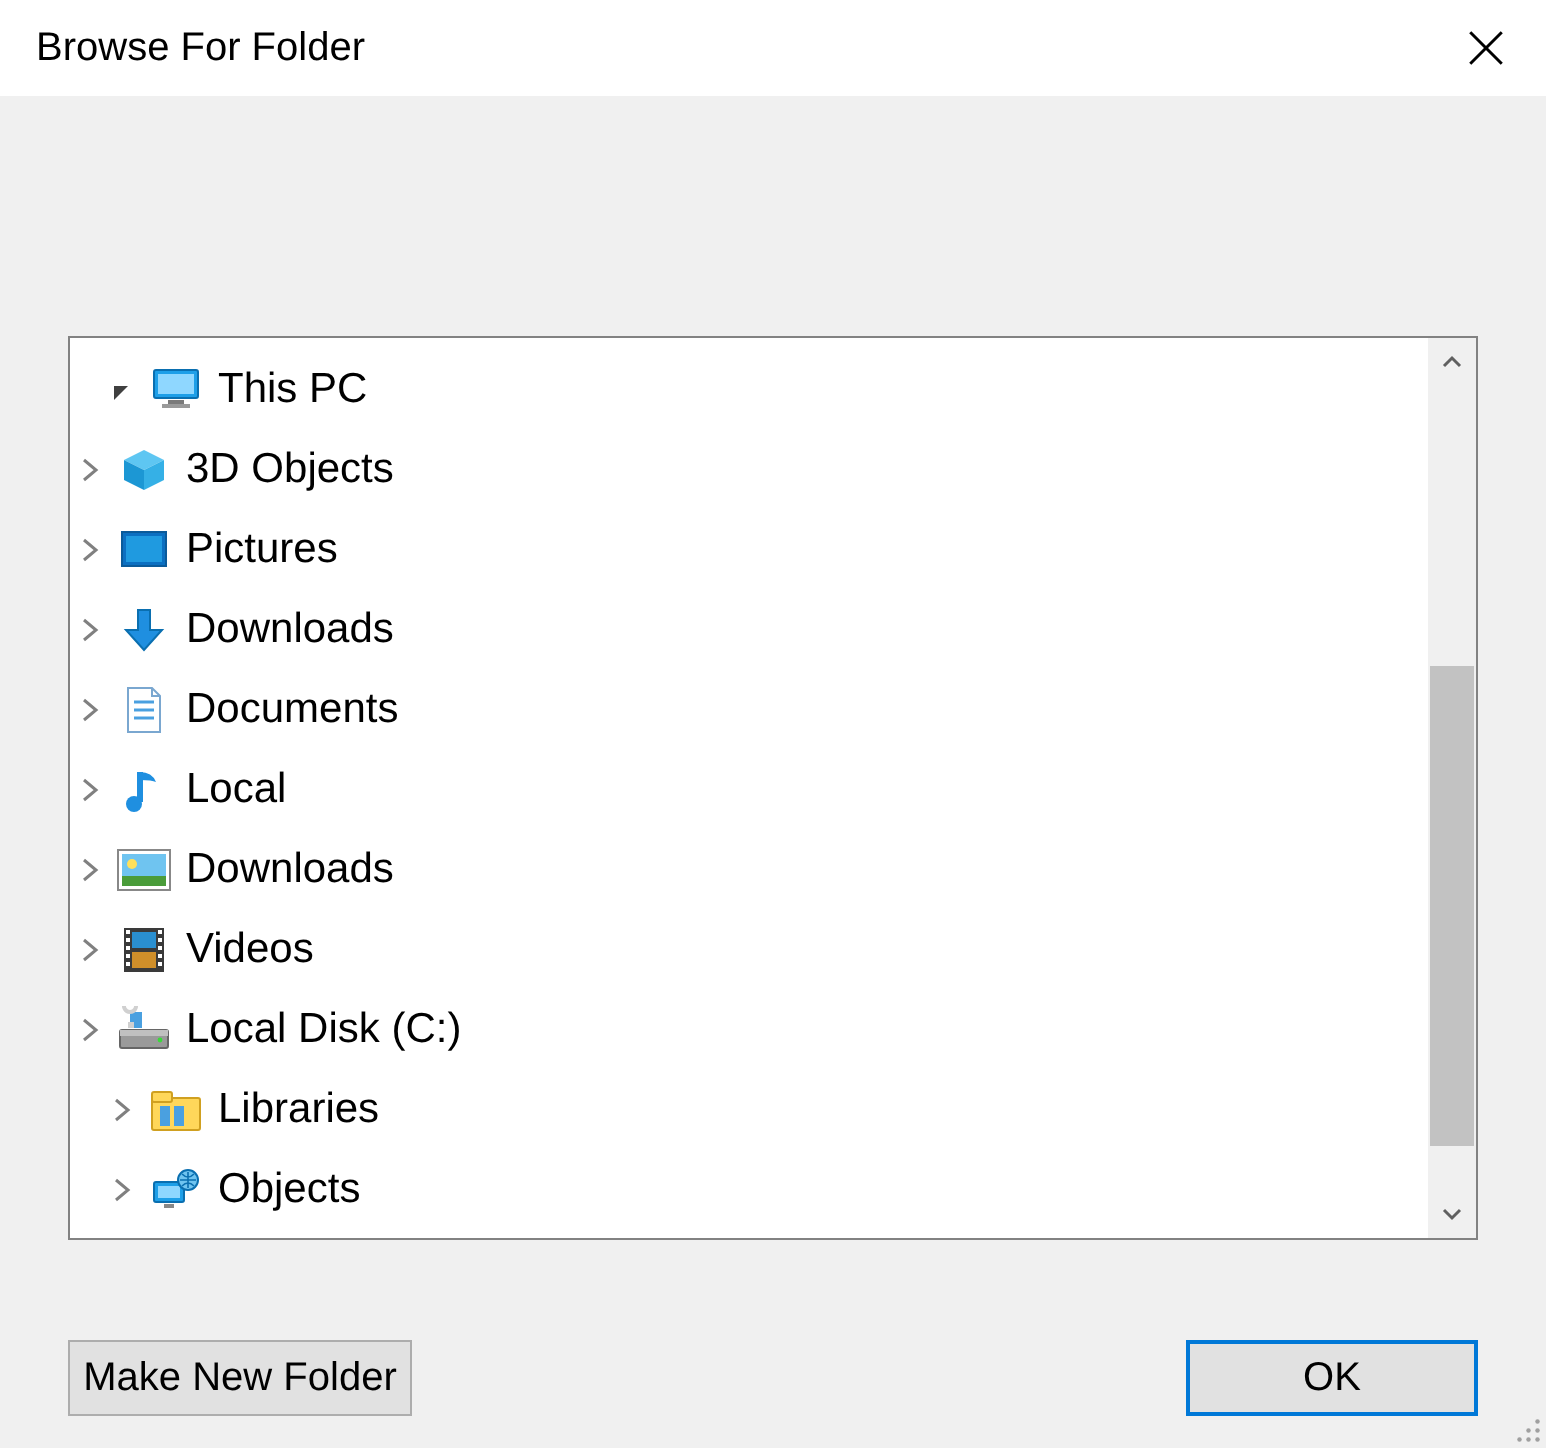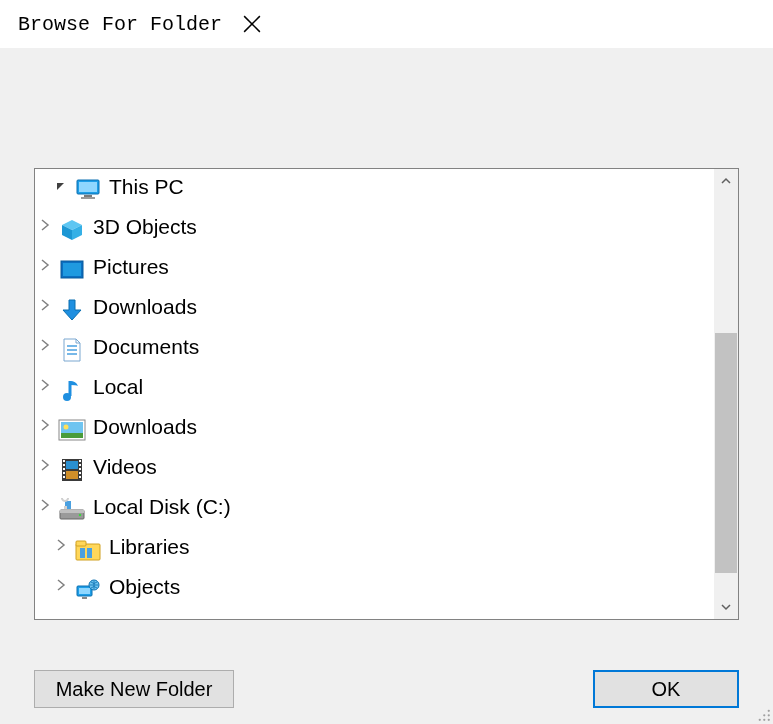--- a/index.html
+++ b/index.html
@@ -8,23 +8,23 @@
     font-family: "Segoe UI", Tahoma, sans-serif;
     background: #fff;
     width: 773px;
     height: 724px;
     overflow: hidden;
   }
   .titlebar {
     height: 48px;
     display: flex;
     align-items: center;
+    justify-content: space-between;
     padding: 0 0 0 18px;
     background: #fff;
-    font-family: Liberation Mono, monospace;
   }
   .titlebar-title {
     font-size: 20px;
     color: #000;
   }
   .close-btn {
     width: 60px;
     height: 48px;
     display: flex;
     align-items: center;
@@ -76,21 +76,21 @@
   .scroll-thumb {
     position: absolute;
     left: 1px;
     right: 1px;
     top: 140px;
     height: 240px;
     background: #c2c2c2;
   }
   .tree-row {
     display: flex;
-    align-items: flex-start;
+    align-items: center;
     height: 40px;
     cursor: pointer;
     font-size: 21px;
     color: #000;
   }
   .chevron {
     width: 20px;
     height: 20px;
     display: flex;
     align-items: center;
@@ -130,21 +130,21 @@
     background: #e1e1e1;
     border: 1px solid #adadad;
     font-size: 20px;
     font-family: inherit;
     cursor: pointer;
     display: flex;
     align-items: center;
     justify-content: center;
     color: #000;
   }
-  .btn.make-new { width: 200px; }
+  .btn.make-new { width: 172px; }
   .btn.primary {
     border: 2px solid #0078d7;
   }
   .resize-grip {
     position: absolute;
     bottom: 2px;
     right: 2px;
     width: 18px;
     height: 18px;
   }

